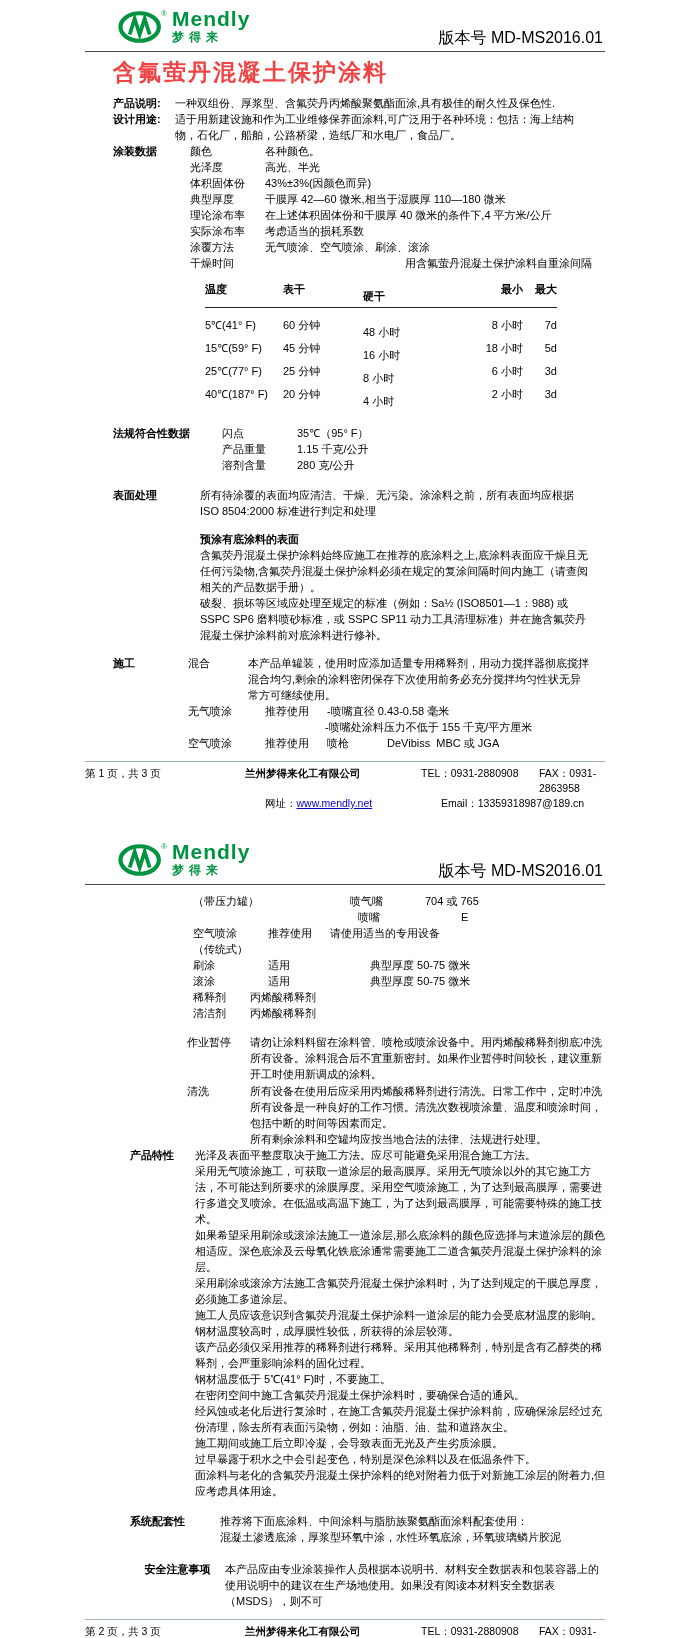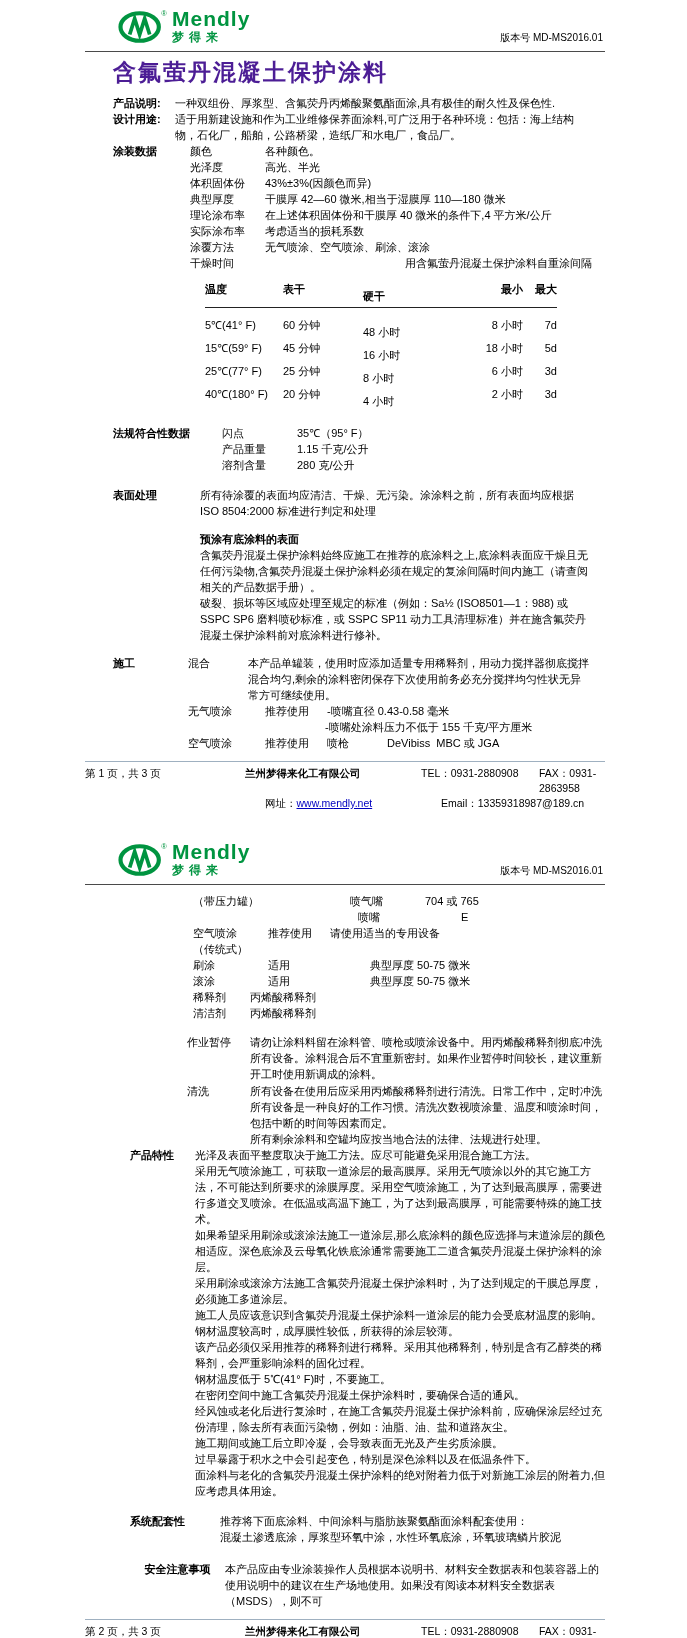--- a/index.html
+++ b/index.html
@@ -10,25 +10,25 @@
   }
   .page{position:relative;}
   
   .hdr{display:flex;justify-content:space-between;align-items:flex-end;
        padding:8px 84px 5px 118px;}
   .logo{display:flex;align-items:flex-start;}
   .logo svg{display:block;}
   .wordmark{margin-left:4px;line-height:1;}
   .wordmark .en{font-size:21px;font-weight:bold;color:#009440;letter-spacing:1px;}
   .wordmark .cn{font-size:12px;font-weight:bold;color:#009440;letter-spacing:5px;margin-top:2px;}
-  .version{font-size:10px;white-space:nowrap;}
+  .version{font-size:16px;white-space:nowrap;}
   .rule{border-bottom:1.5px solid #4a4a4a;margin:0 82px 0 85px;}
   
   .title{margin:6px 95px 9px 113px;font-size:23px;line-height:28px;
-         font-weight:bold;color:#4c1d95;letter-spacing:2px;}
+         font-weight:bold;color:#ef4444;letter-spacing:2px;}
   
   .body1{padding:0 95px 0 113px;}
   .body2{padding:0 80px 0 130px;}
   .kv{display:flex;}
   .k{flex:0 0 auto;font-weight:bold;white-space:nowrap;}
   .kn{flex:0 0 auto;white-space:nowrap;}
   .v{flex:1 1 auto;}
   .w57{width:57px;} .w60{width:60px;} .w62{width:62px;} .w63{width:63px;}
   .w65{width:65px;} .w75{width:75px;} .w77{width:77px;} .w87{width:87px;}
   .w90{width:90px;} .w95{width:95px;text-align:center;} .w102{width:102px;} .w109{width:109px;}
@@ -154,21 +154,21 @@
         <span class="dc5">5d</span>
       </div>
       <div class="dt-row">
         <span class="dc1">25℃(77° F)</span>
         <span class="dc2">25 分钟</span>
         <span class="dc3">8 小时</span>
         <span class="dc4">6 小时</span>
         <span class="dc5">3d</span>
       </div>
       <div class="dt-row">
-        <span class="dc1">40℃(180° F)</span>
+        <span class="dc1">40℃(187° F)</span>
         <span class="dc2">20 分钟</span>
         <span class="dc3">4 小时</span>
         <span class="dc4">2 小时</span>
         <span class="dc5">3d</span>
       </div>
     </div>
 
     <div class="gap16"></div>
 
     <div class="kv">

